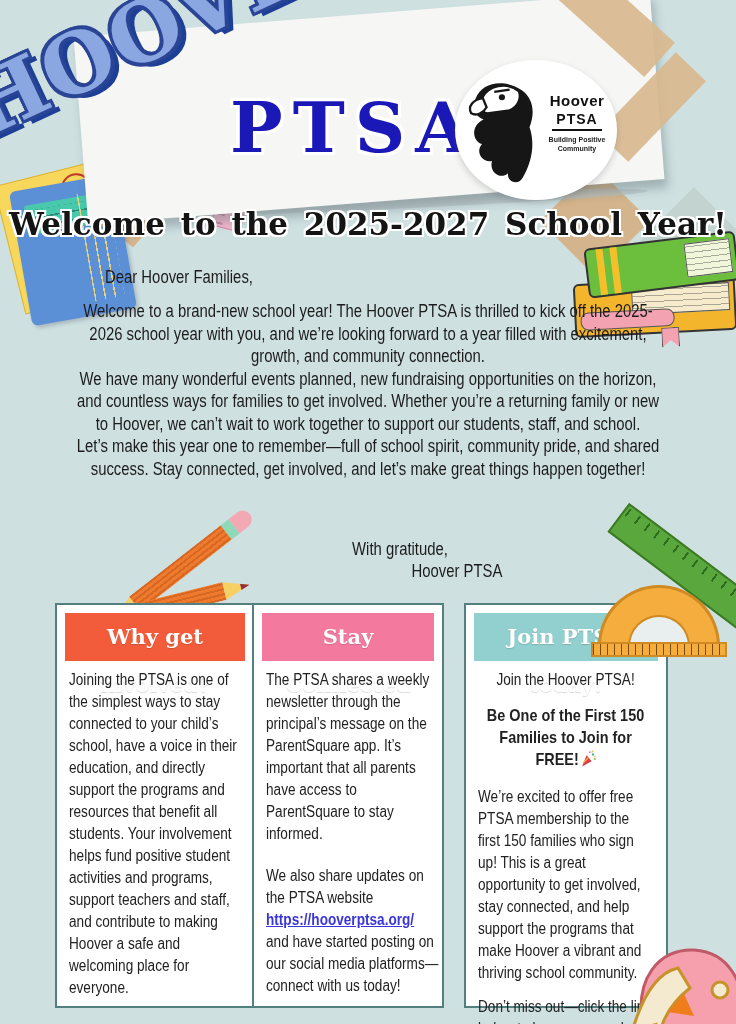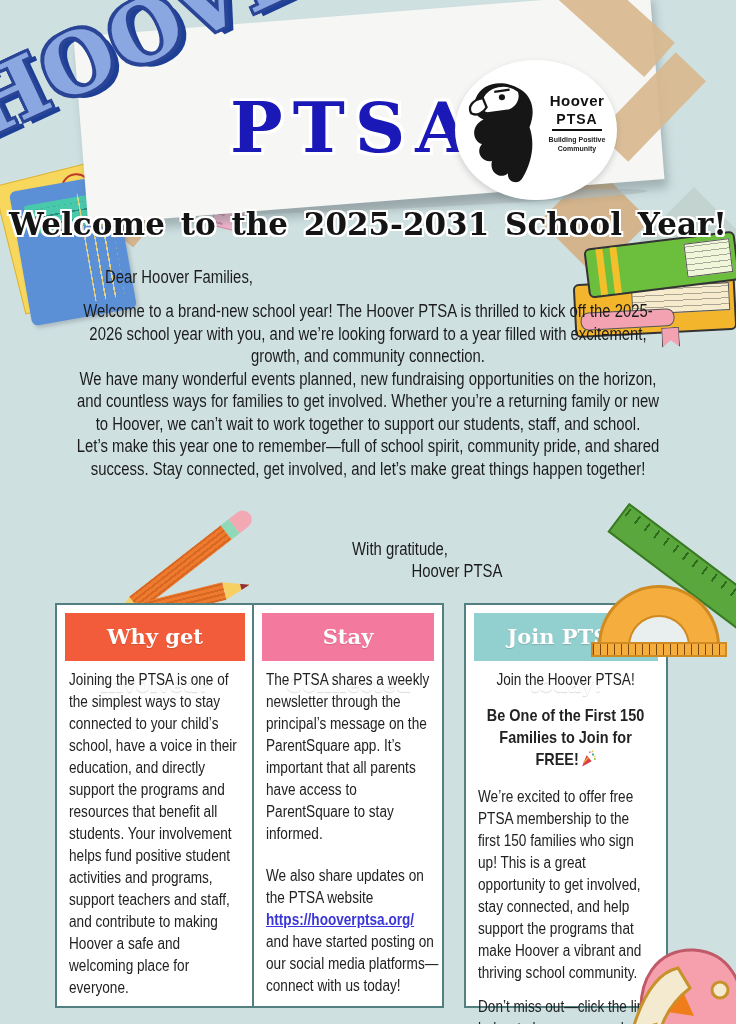--- a/index.html
+++ b/index.html
@@ -211,21 +211,21 @@
     <div class="logo-text">
       <div class="logo-name">Hoover</div>
       <div><span class="logo-org">PTSA</span></div>
       <div class="logo-tag">
         <div>Building Positive</div>
         <div>Community</div>
       </div>
     </div>
   </div>
 
-  <div class="abs headline">Welcome to the 2025-2031 School Year!</div>
+  <div class="abs headline">Welcome to the 2025-2027 School Year!</div>
 
   <div class="abs cond dear">Dear Hoover Families,</div>
   <div class="abs cond letter">
     <p>Welcome to a brand-new school year! The Hoover PTSA is thrilled to kick off the 2025-2026 school year with you, and we’re looking forward to a year filled with excitement, growth, and community connection.</p>
     <p>We have many wonderful events planned, new fundraising opportunities on the horizon, and countless ways for families to get involved. Whether you’re a returning family or new to Hoover, we can’t wait to work together to support our students, staff, and school.</p>
     <p>Let’s make this year one to remember—full of school spirit, community pride, and shared success. Stay connected, get involved, and let’s make great things happen together!</p>
   </div>
   <div class="abs cond closing">With gratitude,</div>
   <div class="abs cond signature">Hoover PTSA</div>
 

